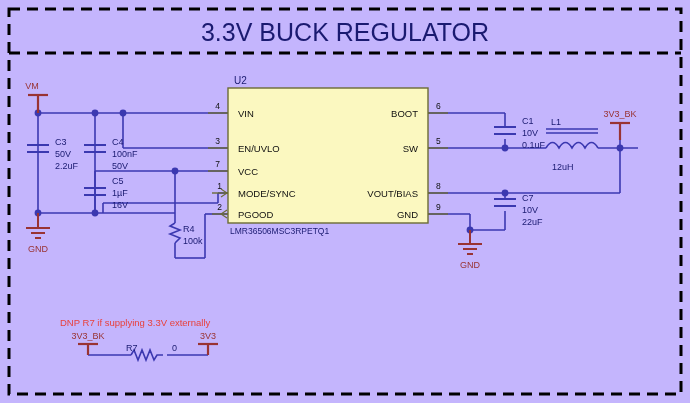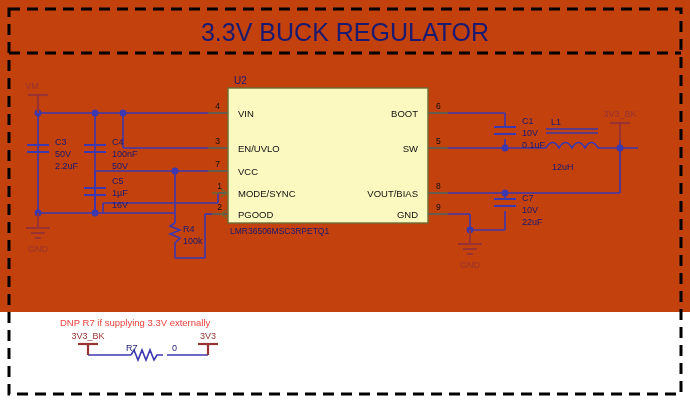--- a/index.html
+++ b/index.html
@@ -1,17 +1,17 @@
 <!DOCTYPE html>
 <html><head>
 <meta charset="utf-8">
 <style>
   html,body{margin:0;padding:0;background:#ffffff;}
   body{width:690px;height:403px;font-family:"Liberation Sans",sans-serif;overflow:hidden;}
-  #sheet{position:relative;width:690px;height:312px;background:#c2410c;}
+  #sheet{position:relative;width:690px;height:403px;background:#c4b5fd;}
   svg{display:block;}
   text{font-family:"Liberation Sans",sans-serif;}
 </style>
 </head>
 <body>
 
 <div id="sheet">
 <svg width="690" height="403" viewBox="0 0 690 403">
 
   <rect x="9" y="9" width="672" height="385" fill="none" stroke="#000000" stroke-width="3" stroke-dasharray="11,7"></rect>

